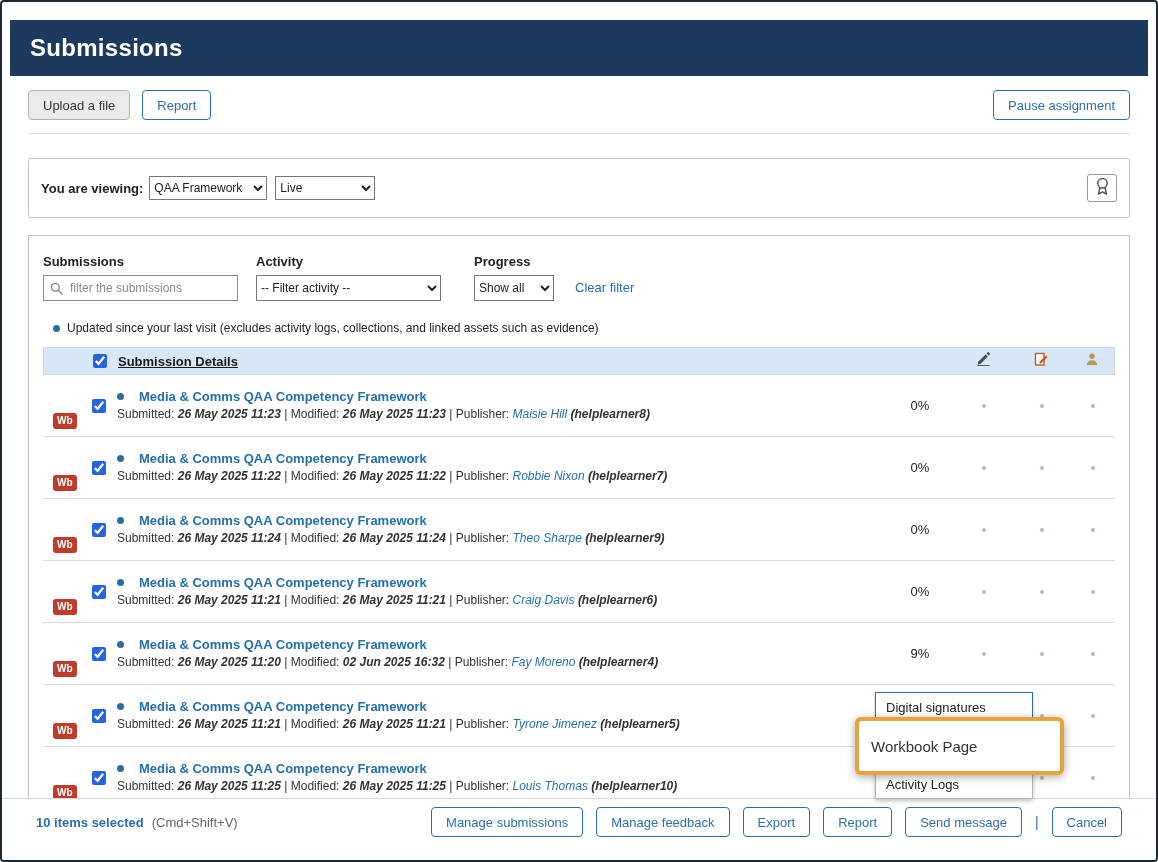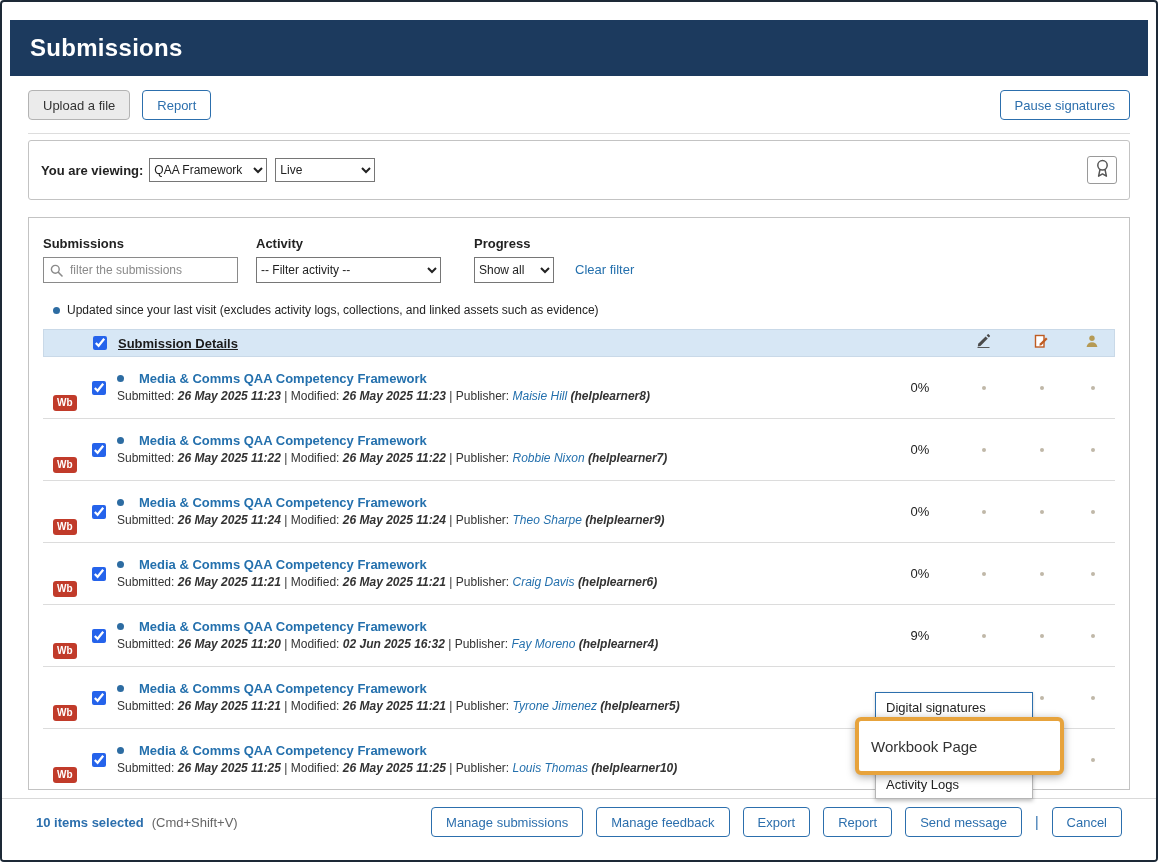--- a/index.html
+++ b/index.html
@@ -21,21 +21,21 @@
     height: 30px; padding: 0 14px; font-size: 13px; border-radius: 4px;
     background: #fff; border: 1px solid #2c6fad; color: #2c6fad;
     font-family: inherit; cursor: pointer; white-space: nowrap;
   }
   .btn.gray { background: #ebebeb; border-color: #b3b3b3; color: #333; }
   .btn.right { margin-left: auto; }
 
   .divider { border-top: 1px solid #ddd; margin-top: 13px; }
 
   .viewing {
-    margin-top: 6px; border: 1px solid #c3c3c3; border-radius: 3px;
+    margin-top: 24px; border: 1px solid #c3c3c3; border-radius: 3px;
     height: 60px; display: flex; align-items: center; padding: 0 12px;
   }
   .viewing-label { font-size: 13px; font-weight: bold; color: #222; }
   select { height: 24px; font-size: 12px; font-family: inherit; border: 1px solid #767676; background: #fff; color: #222; cursor: pointer; }
   .sel-workspace { width: 118px; margin-left: 6px; }
   .sel-mode { width: 100px; margin-left: 8px; }
   .icon-btn {
     margin-left: auto; width: 30px; height: 28px; border: 1px solid #9a9a9a;
     border-radius: 3px; background: #fff; display: flex; align-items: center;
     justify-content: center; cursor: pointer;
@@ -121,21 +121,21 @@
 
   <div class="app-header">
     <span class="app-title">Submissions</span>
   </div>
 
   <div class="content">
 
     <div class="toolbar">
       <button class="btn gray">Upload a file</button>
       <button class="btn">Report</button>
-      <button class="btn right">Pause signatures</button>
+      <button class="btn right">Pause assignment</button>
     </div>
 
     <div class="divider"></div>
 
     <div class="viewing">
       <span class="viewing-label">You are viewing:</span>
       <select class="sel-workspace">
         <option>QAA Framework</option>
       </select>
       <select class="sel-mode">

